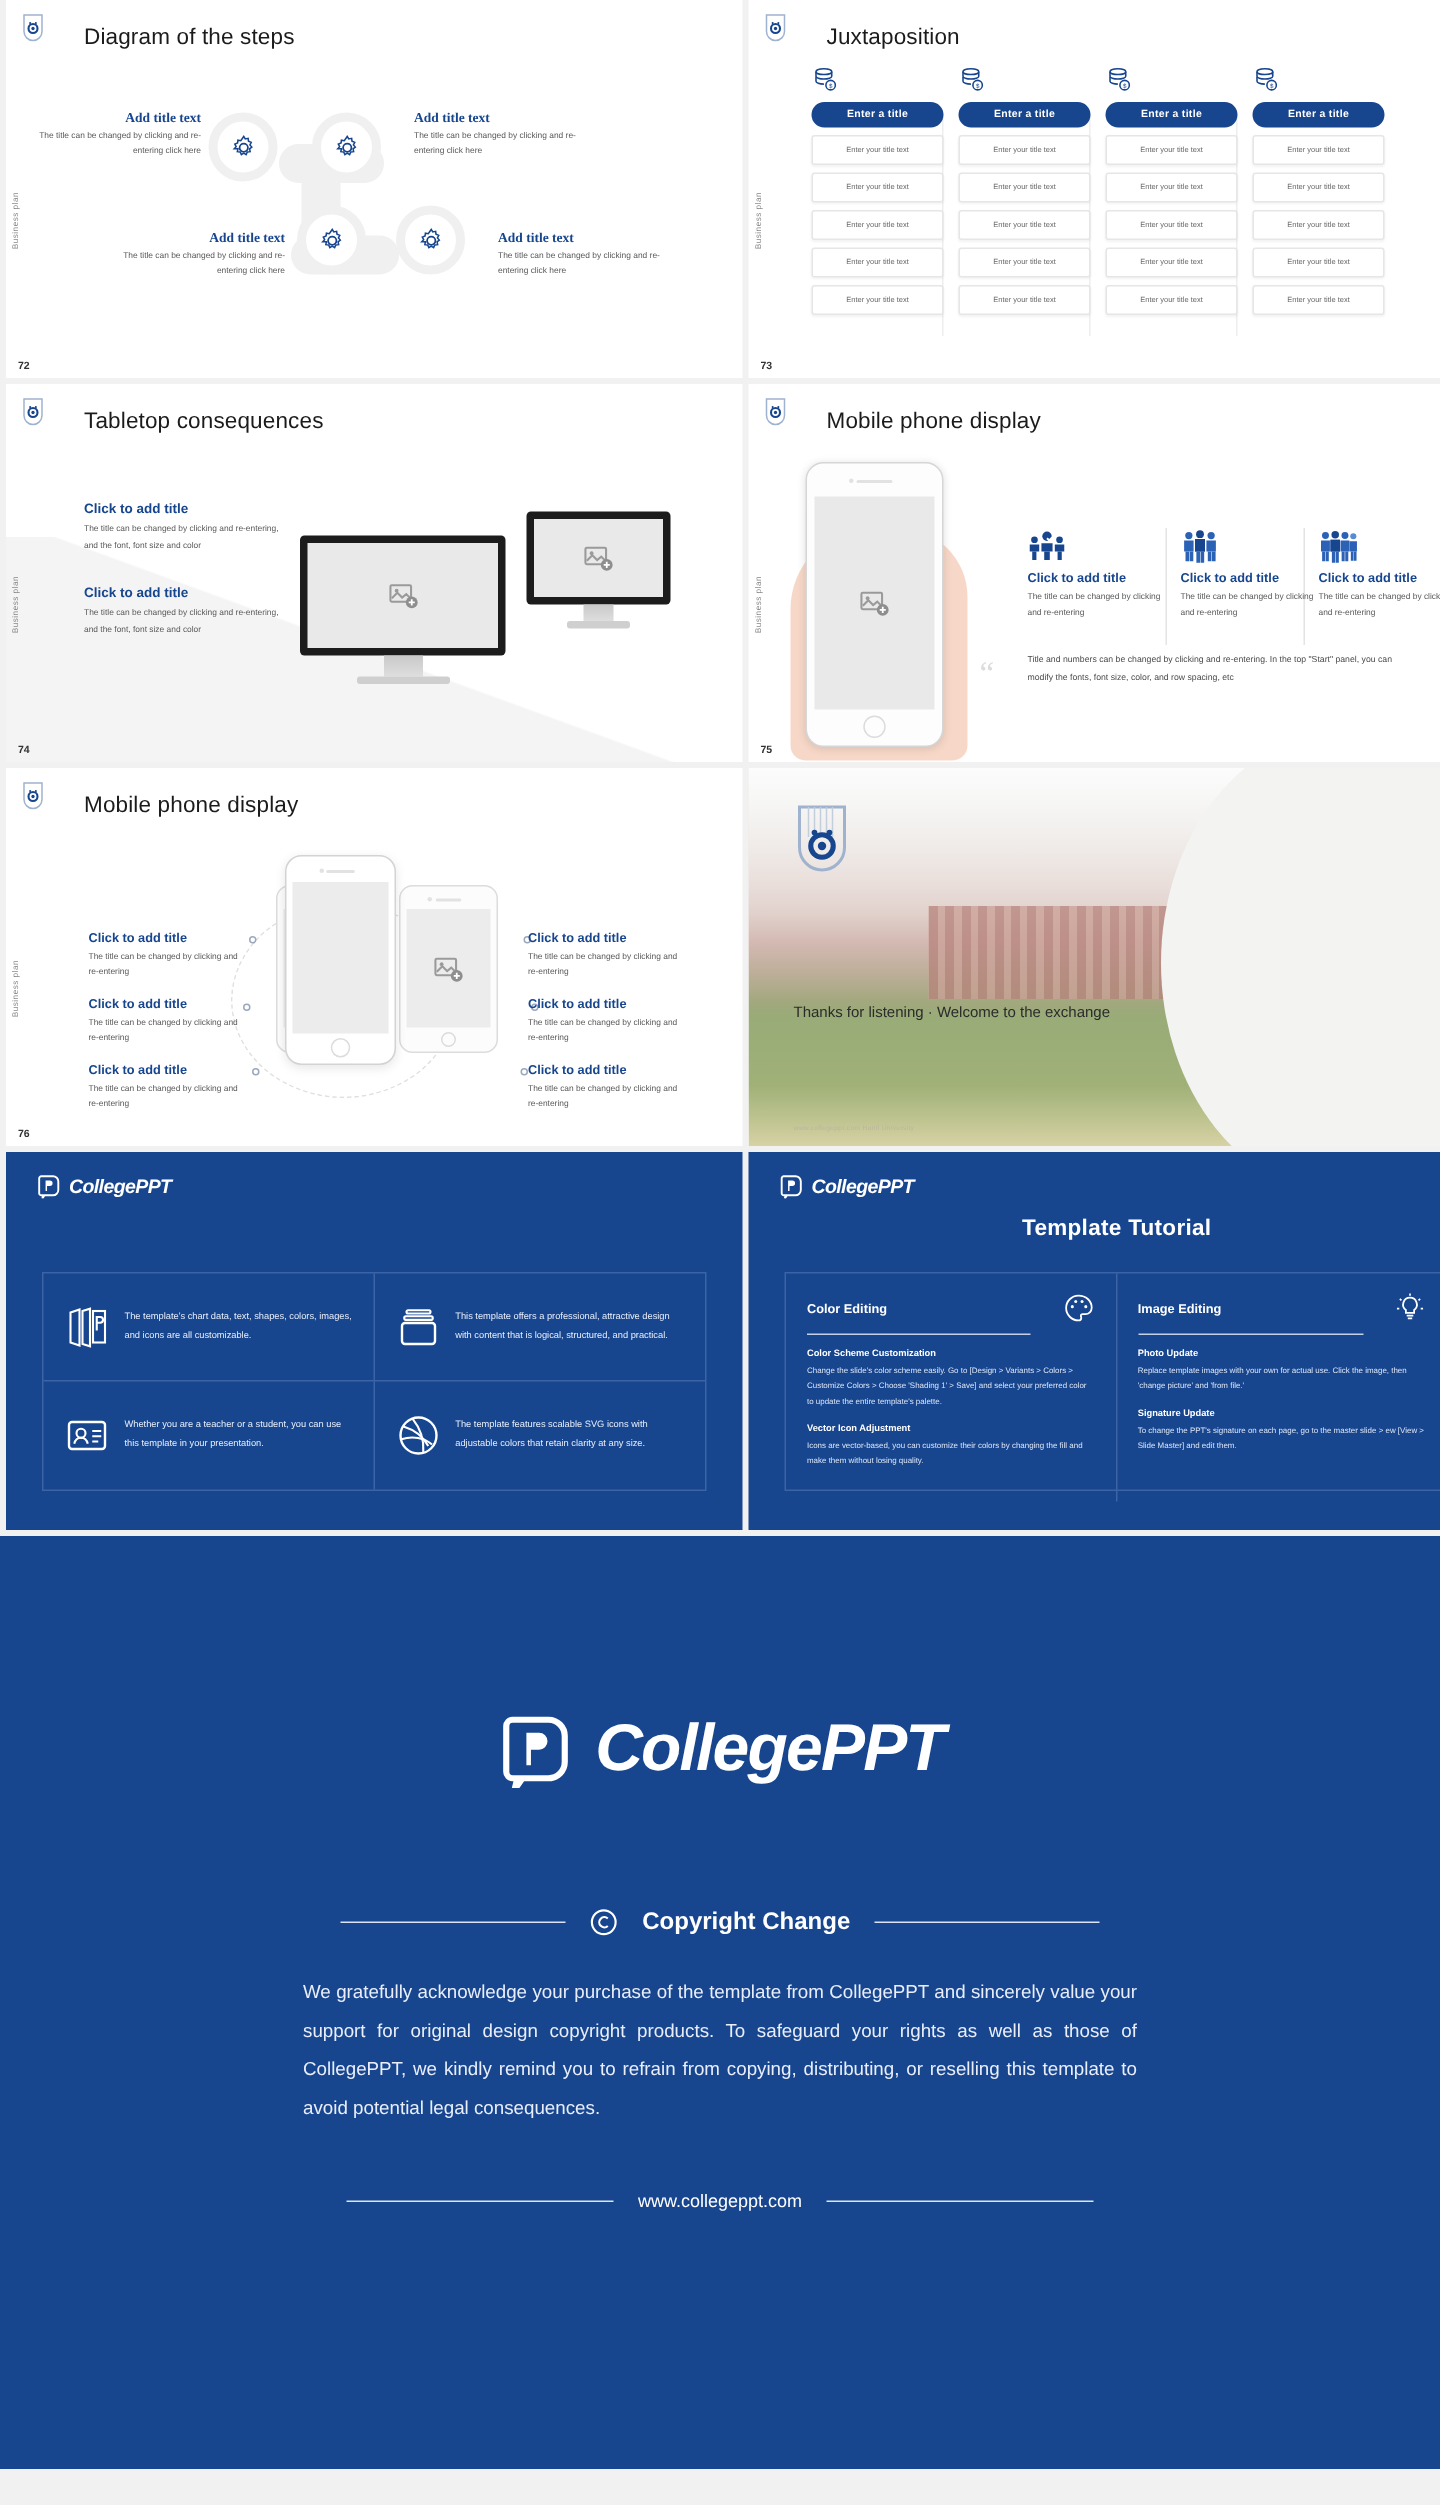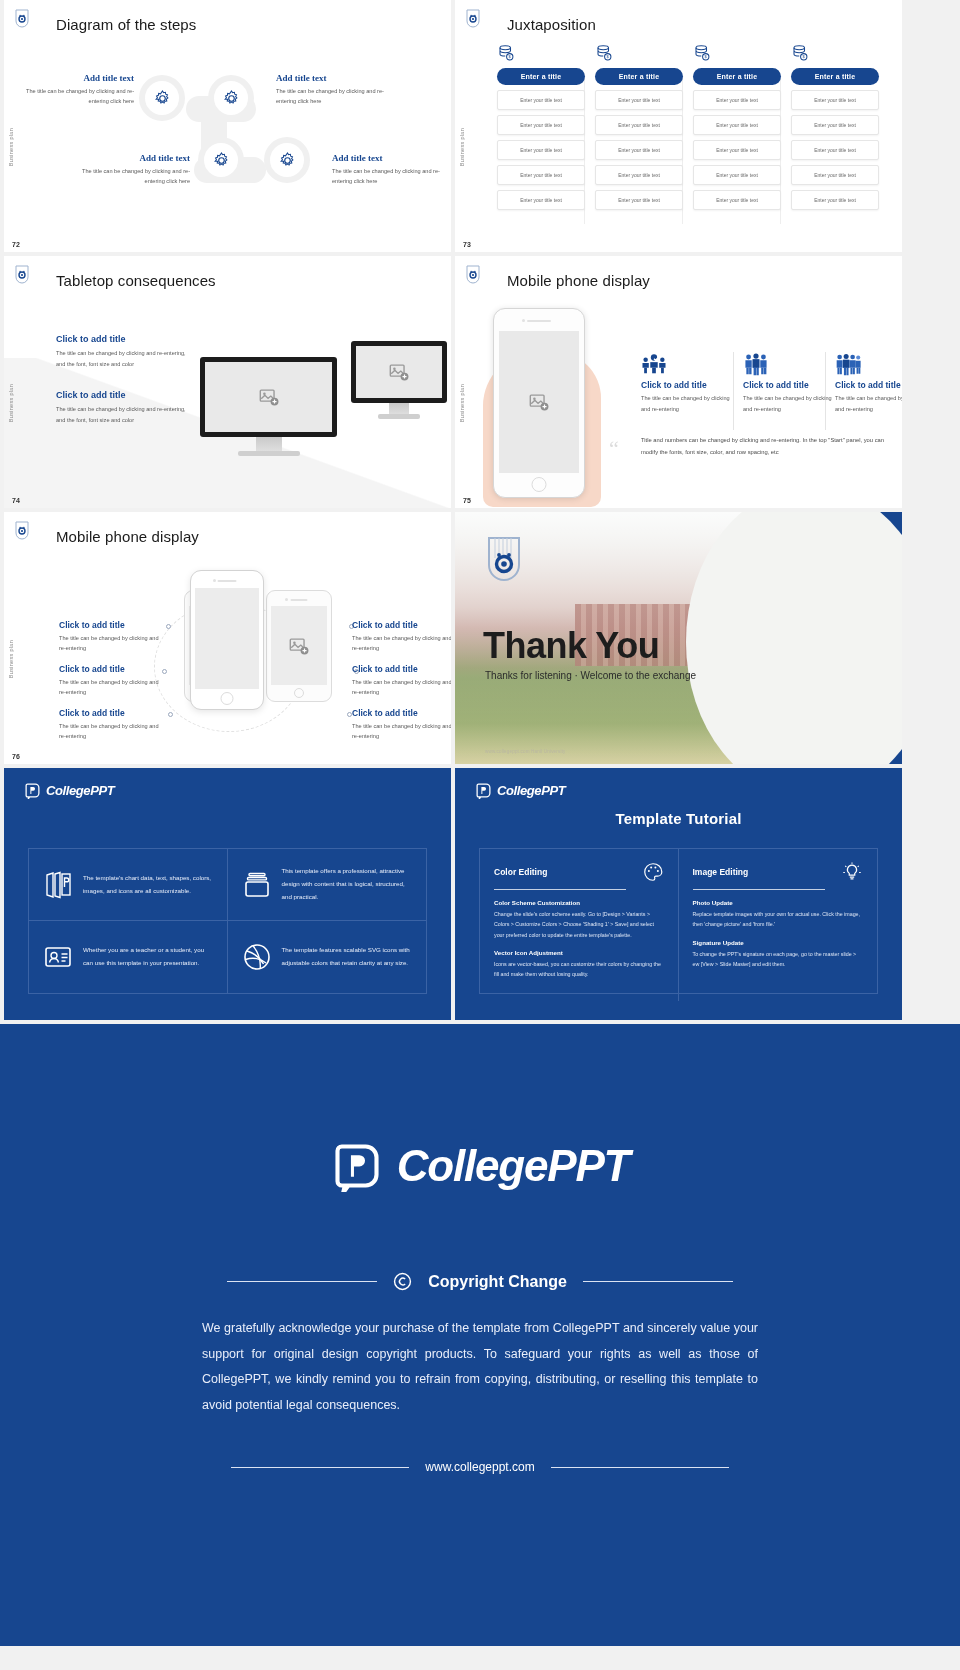--- a/index.html
+++ b/index.html
@@ -6,21 +6,21 @@
   body {
     width: 960px; height: 1670px;
     background: #f1f1f1;
     font-family: "Liberation Sans", sans-serif;
     overflow: hidden;
   }
   .grid { width: 960px; }
   .row { display: flex; gap: 4px; margin-bottom: 4px; }
   .slide {
     background: #fff; position: relative; overflow: hidden;
-    width: 447px; height: 252px; flex: none;
+    width: 491px; height: 252px; flex: none;
   }
   .slide.left { margin-left: 4px; }
   .pagenum {
     position: absolute; left: 8px; bottom: 4px;
     font-size: 7px; color: #333; font-weight: bold;
   }
   
   .crest {
     position: absolute; left: 10px; top: 8px; width: 16px; height: 20px;
   }
@@ -617,21 +617,20 @@
       <div class="ty-crest icon-img">
         <svg viewBox="0 0 42 52" width="42" height="52">
             <path d="M6 4h30v27a15 15 0 0 1-30 0z" fill="none" stroke="#9fb3cf" stroke-width="2"></path>
             <path d="M12 4v20M16 4v20M20 4v20M24 4v20M28 4v20" stroke="#c3cedd" stroke-width="1"></path>
             <circle cx="21" cy="30" r="7.5" fill="none" stroke="#17468f" stroke-width="3.4"></circle>
             <circle cx="21" cy="30" r="2.8" fill="#17468f"></circle>
             <circle cx="16" cy="21" r="1.9" fill="#17468f"></circle>
             <circle cx="26" cy="21" r="1.9" fill="#17468f"></circle>
           </svg>
       </div>
-      <div class="ty-h1">Thank You</div>
       <div class="ty-sub">Thanks for listening · Welcome to the exchange</div>
       <div class="ty-foot">www.collegeppt.com  Hanil University</div>
     </div>
   </div>
 
   <div class="row">
 
     <div class="slide left blue">
       <div class="brand">
         <span class="bmark icon-img">

